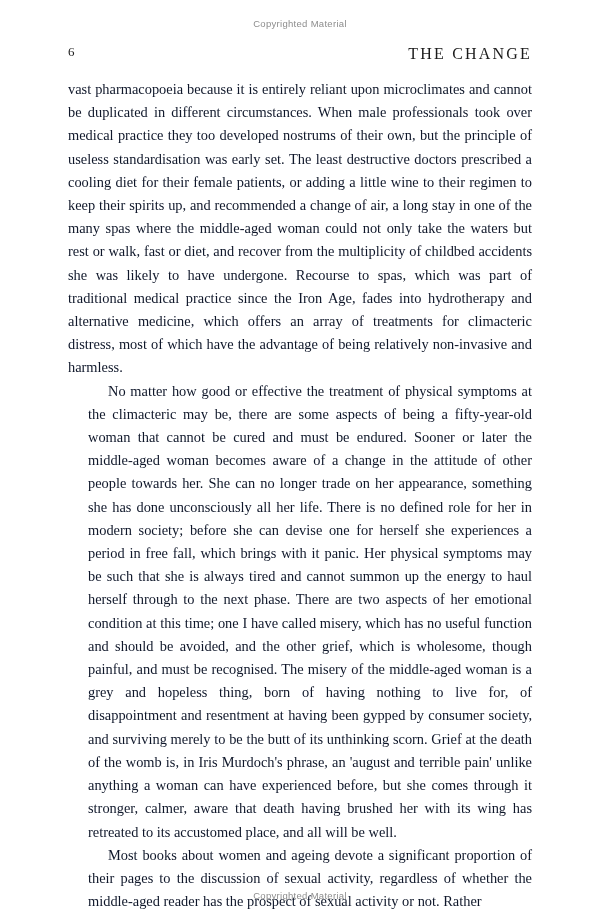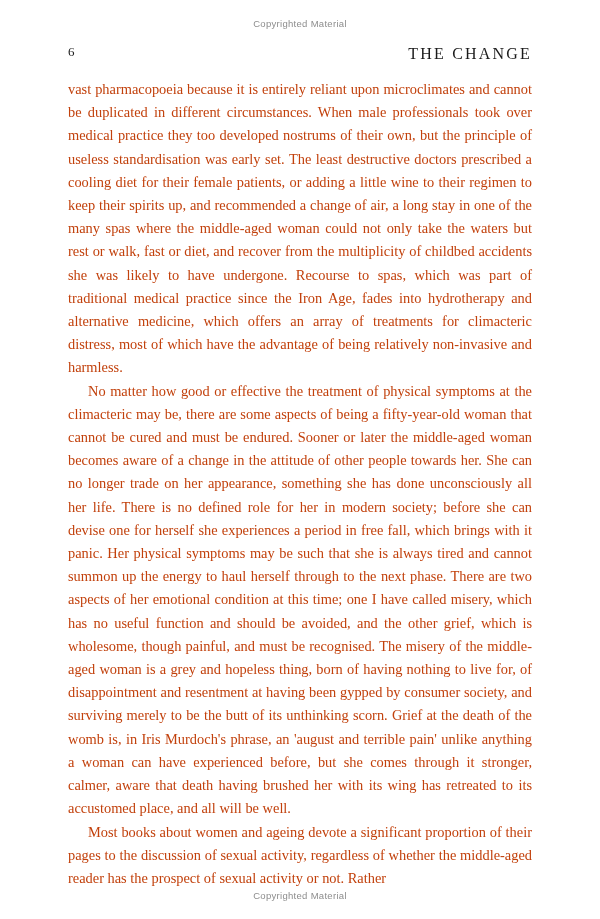--- a/index.html
+++ b/index.html
@@ -66,24 +66,25 @@
     left: 68px;
     width: 464px;
   }
   .body-text p {
     margin: 0;
     font-size: 14.4px;
     line-height: 23.2px;
     text-align: justify;
     text-justify: inter-word;
     hyphens: none;
-    color: #c2410c;
+    color: #0f172a;
   }
   .body-text p.indent {
     text-indent: 20px;
+    margin-left: 20px;
   }
 </style>
 </head>
 <body>
 
 <div class="page">
 
   <div class="watermark watermark-top">Copyrighted Material</div>
 
   <div class="header">

